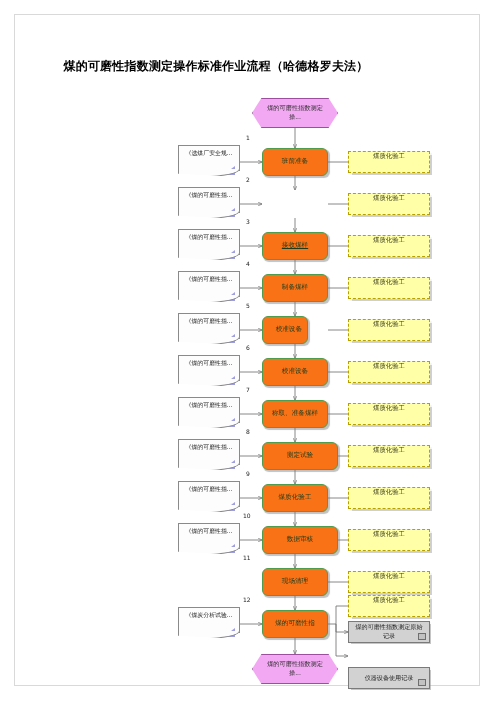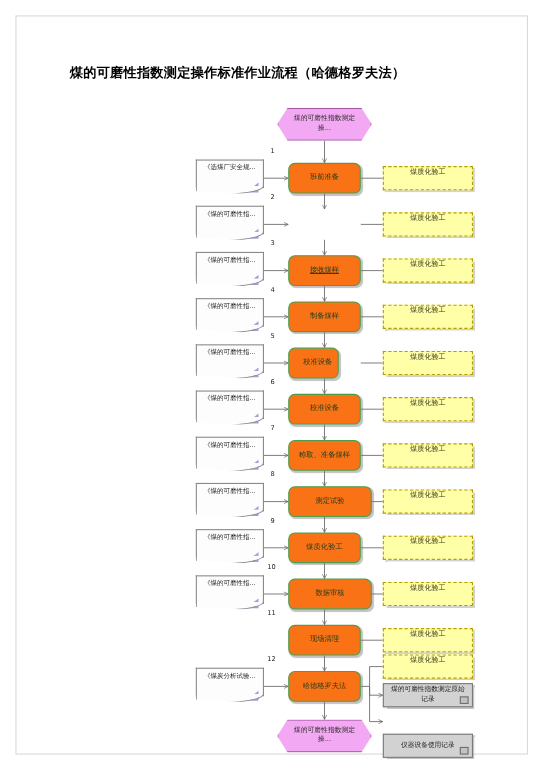--- a/index.html
+++ b/index.html
@@ -273,21 +273,21 @@
     <div class="node yel" style="left:348px;top:571px;width:82px;height:22px;">
       <span>煤质化验工</span>
     </div>
 
     <div class="step" style="left:243px;top:596px;">12</div>
     <div class="node doc" style="left:178px;top:607px;width:62px;height:26px;">
       <span>《煤炭分析试验...</span>
         <i class="tri"></i>
     </div>
     <div class="node proc" style="left:262px;top:610px;width:66px;height:28px;">
-      <span>哈德格罗夫法</span>
+      <span>煤的可磨性指</span>
     </div>
     <div class="node yel" style="left:348px;top:595px;width:82px;height:22px;">
       <span>煤质化验工</span>
     </div>
 
     <div class="node gray" style="left:348px;top:621px;width:82px;height:22px;">
       <span>煤的可磨性指数测定原始记录</span>
       <i class="corner"></i>
     </div>
     <div class="node gray" style="left:348px;top:645px;width:82px;height:22px;">

